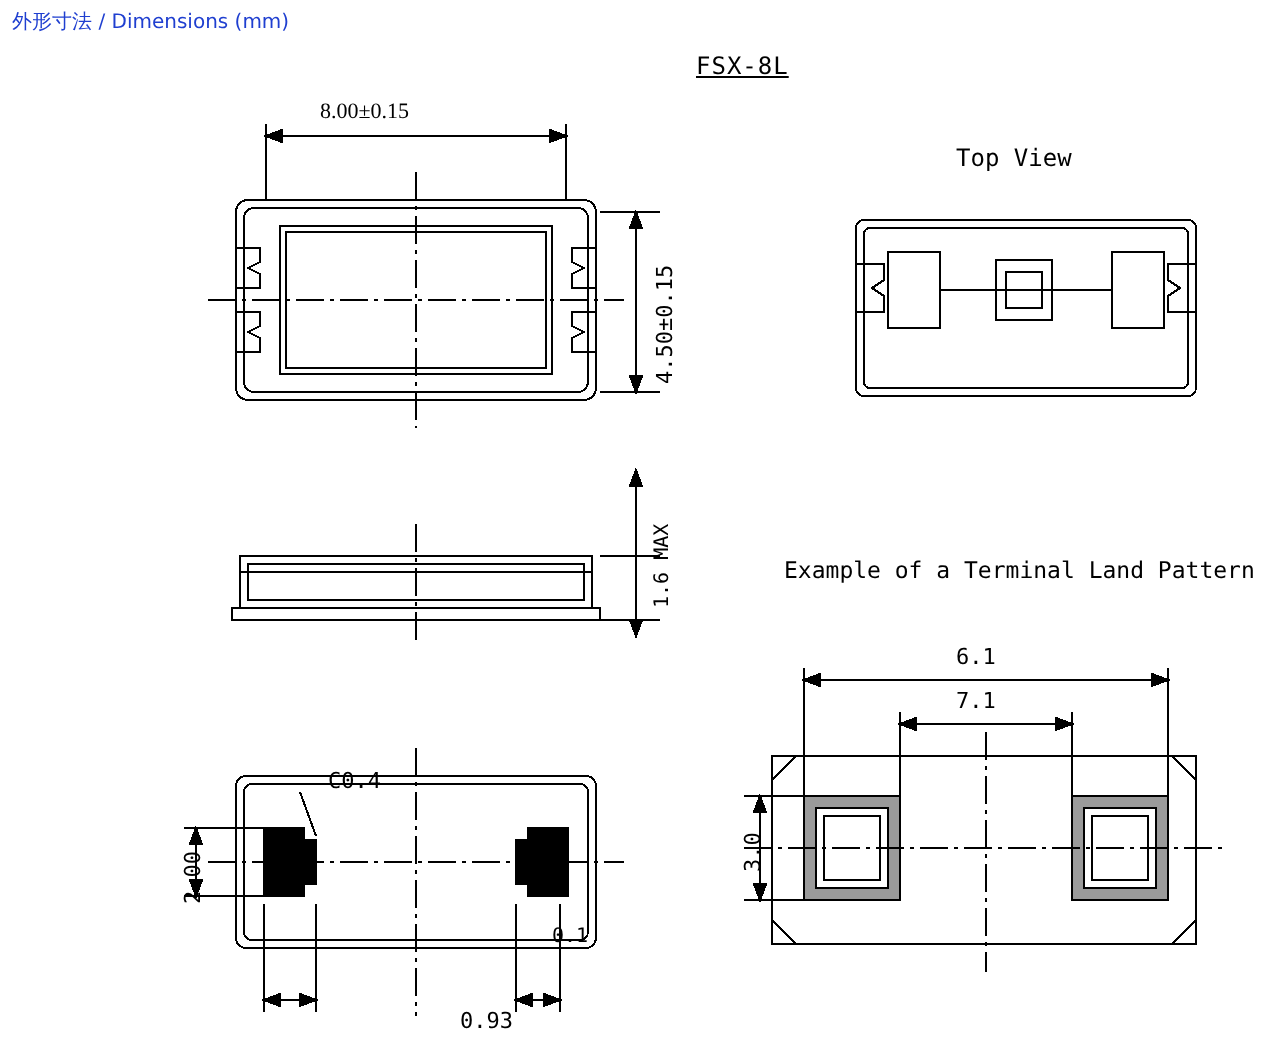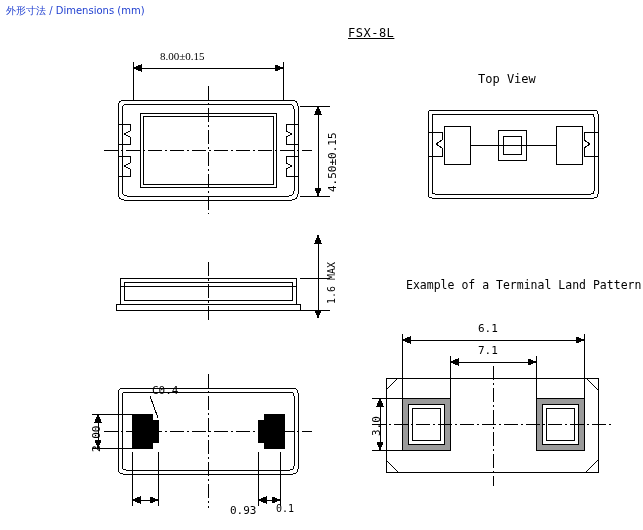--- a/index.html
+++ b/index.html
@@ -183,29 +183,29 @@
     <line x1="372" y1="450" x2="402" y2="450"></line>
   </g>
 </svg>
 
 <div class="abs lbl" style="left:160px;top:50px;font-family:Liberation Serif, serif;">8.00±0.15</div>
 
 <div class="abs lbl rot90" style="left:326px;top:192px;">4.50±0.15</div>
 
 <div class="abs lbl-sm rot90" style="left:326px;top:304px;">1.6 MAX</div>
 
-<div class="abs lbl" style="left:152px;top:384px;">C0.4</div>
+<div class="abs lbl" style="left:164px;top:384px;">C0.4</div>
 
 <div class="abs lbl rot90" style="left:90px;top:452px;">2.00</div>
 
 <div class="abs lbl" style="left:230px;top:504px;">0.93</div>
 
-<div class="abs lbl-sm" style="left:276px;top:503px;">0.1</div>
+<div class="abs lbl-sm" style="left:276px;top:463px;">0.1</div>
 
 <div class="abs lbl" style="left:446px;top:72px;font-size:12px;margin-left:32px;">Top  View</div>
 
-<div class="abs lbl" style="left:392px;top:278px;font-size:11.5px;margin-left:14px;">Example of a Terminal Land Pattern</div>
+<div class="abs lbl" style="left:392px;top:278px;font-size:11.5px;">Example of a Terminal Land Pattern</div>
 
 <div class="abs lbl" style="left:478px;top:322px;">6.1</div>
 
 <div class="abs lbl" style="left:478px;top:344px;">7.1</div>
 
 <div class="abs lbl rot90" style="left:370px;top:436px;">3.0</div>
 
 </body></html>

